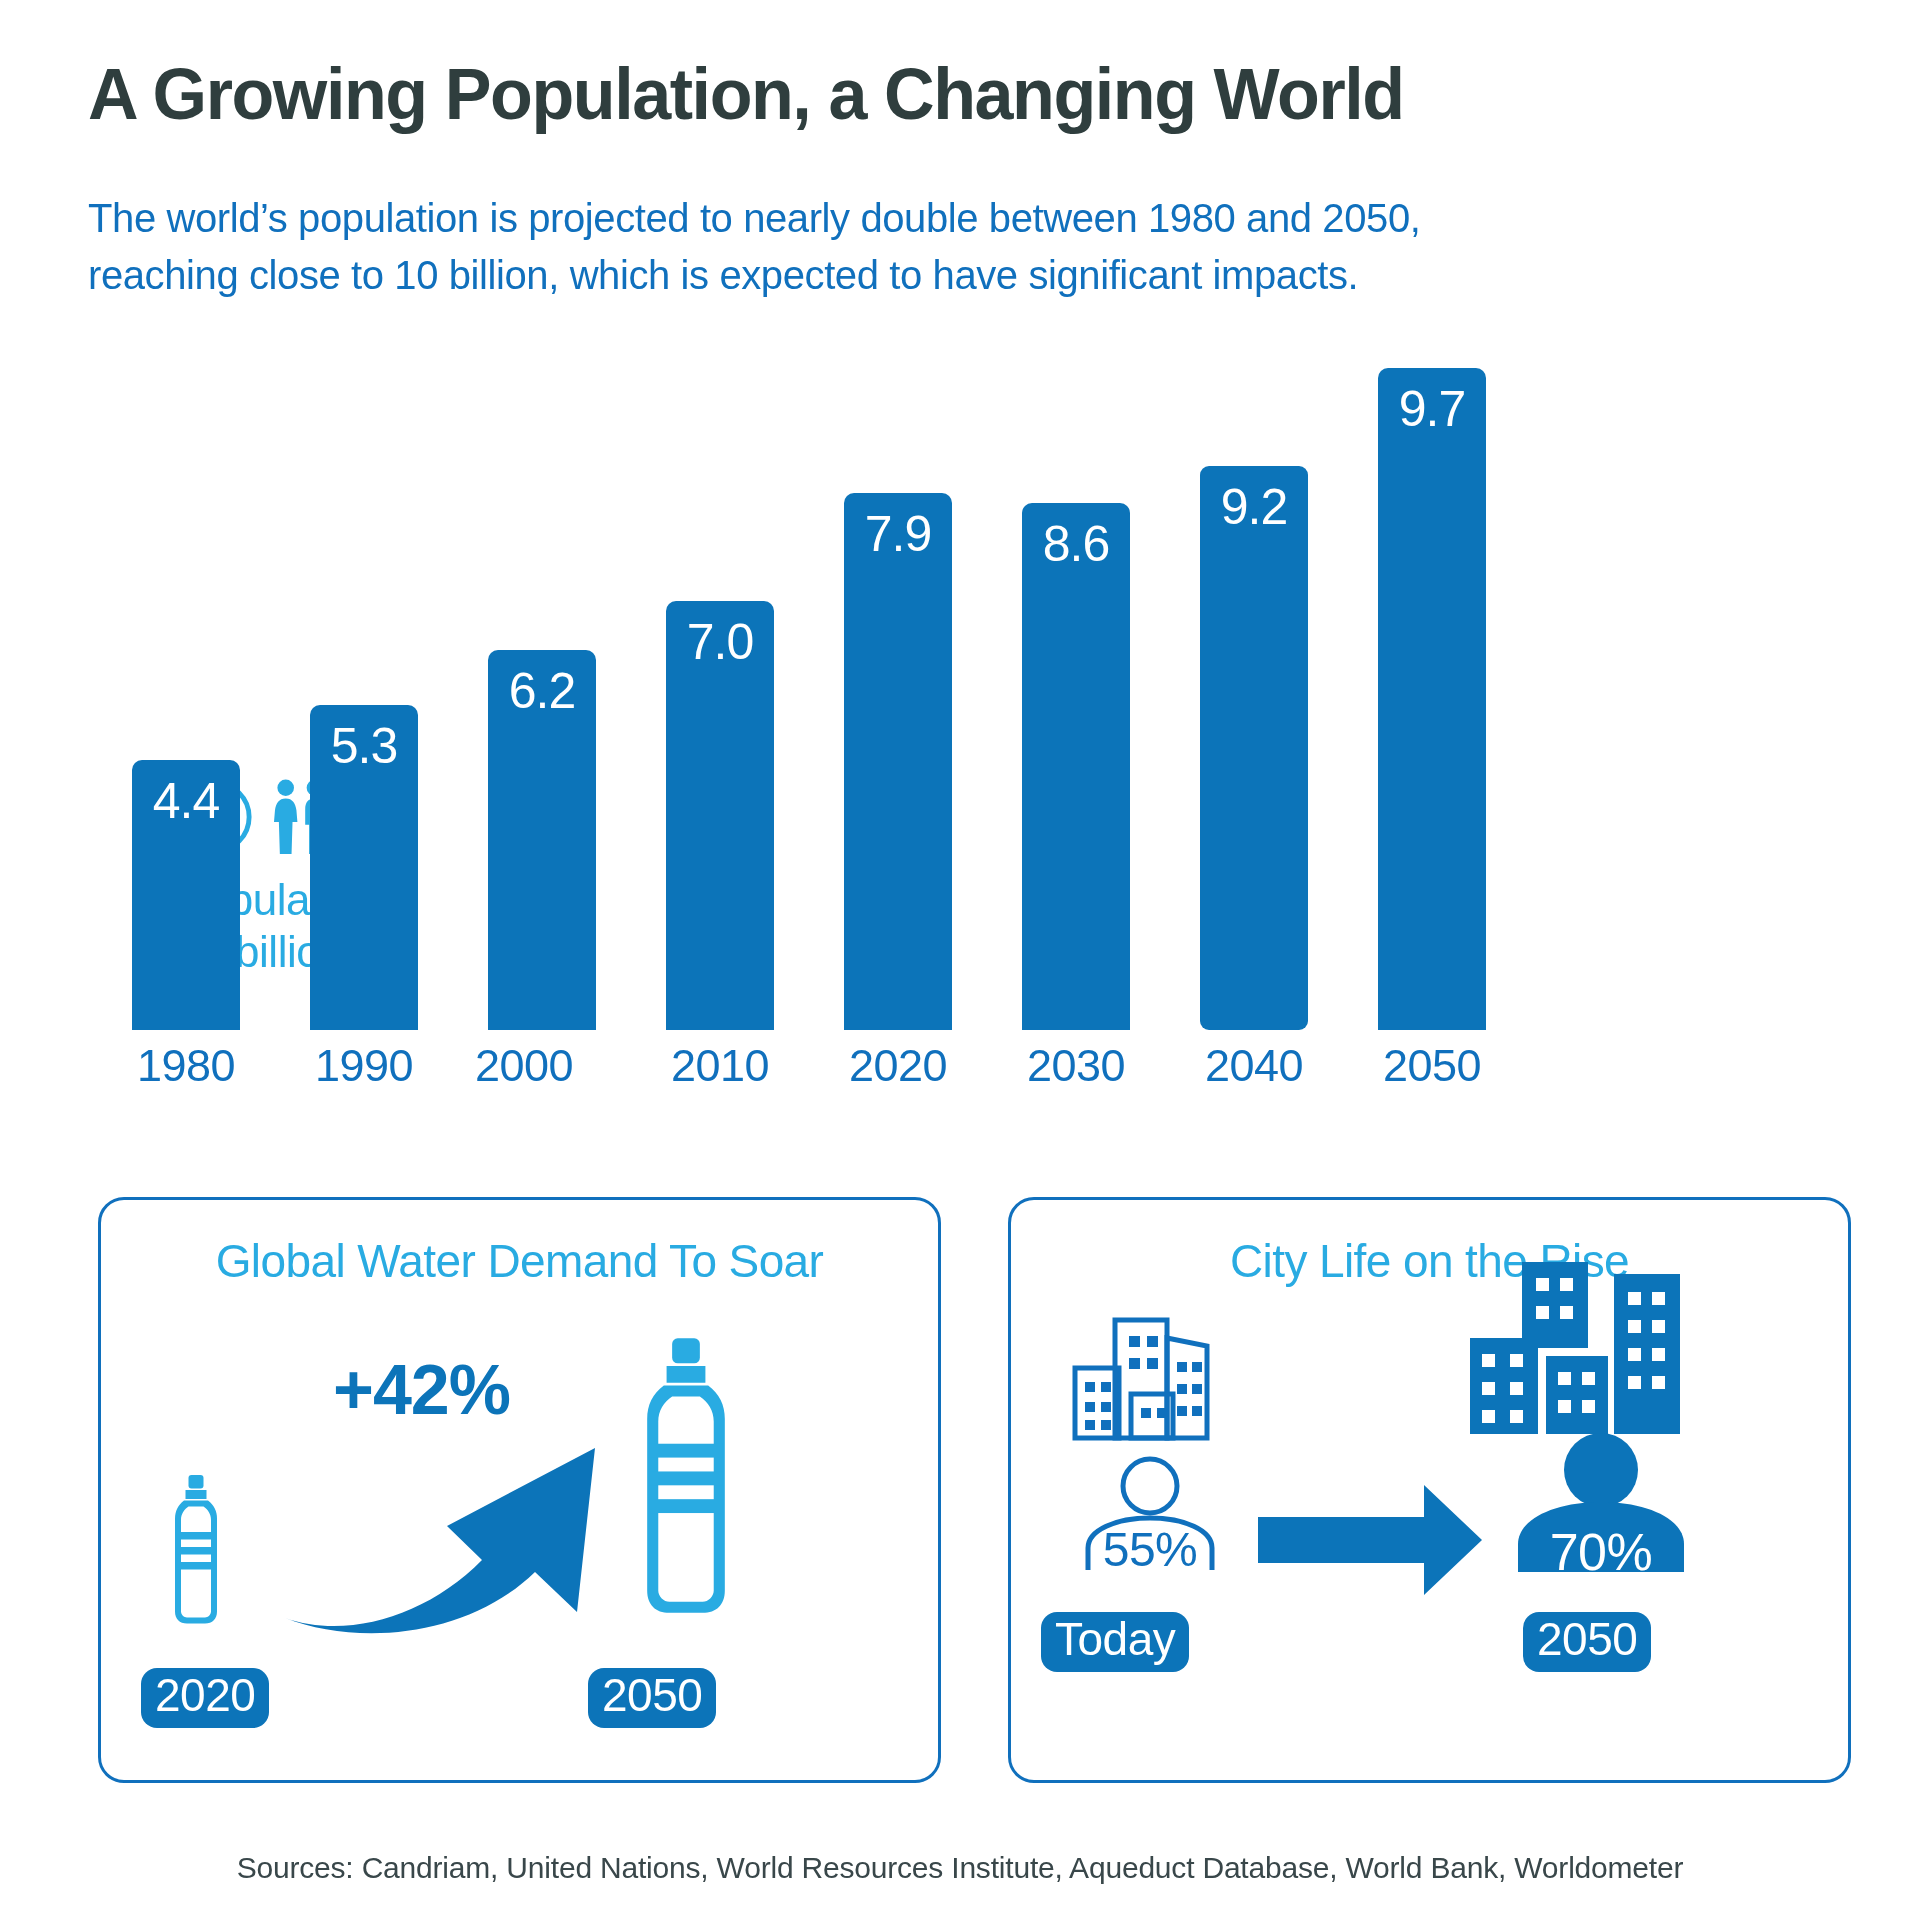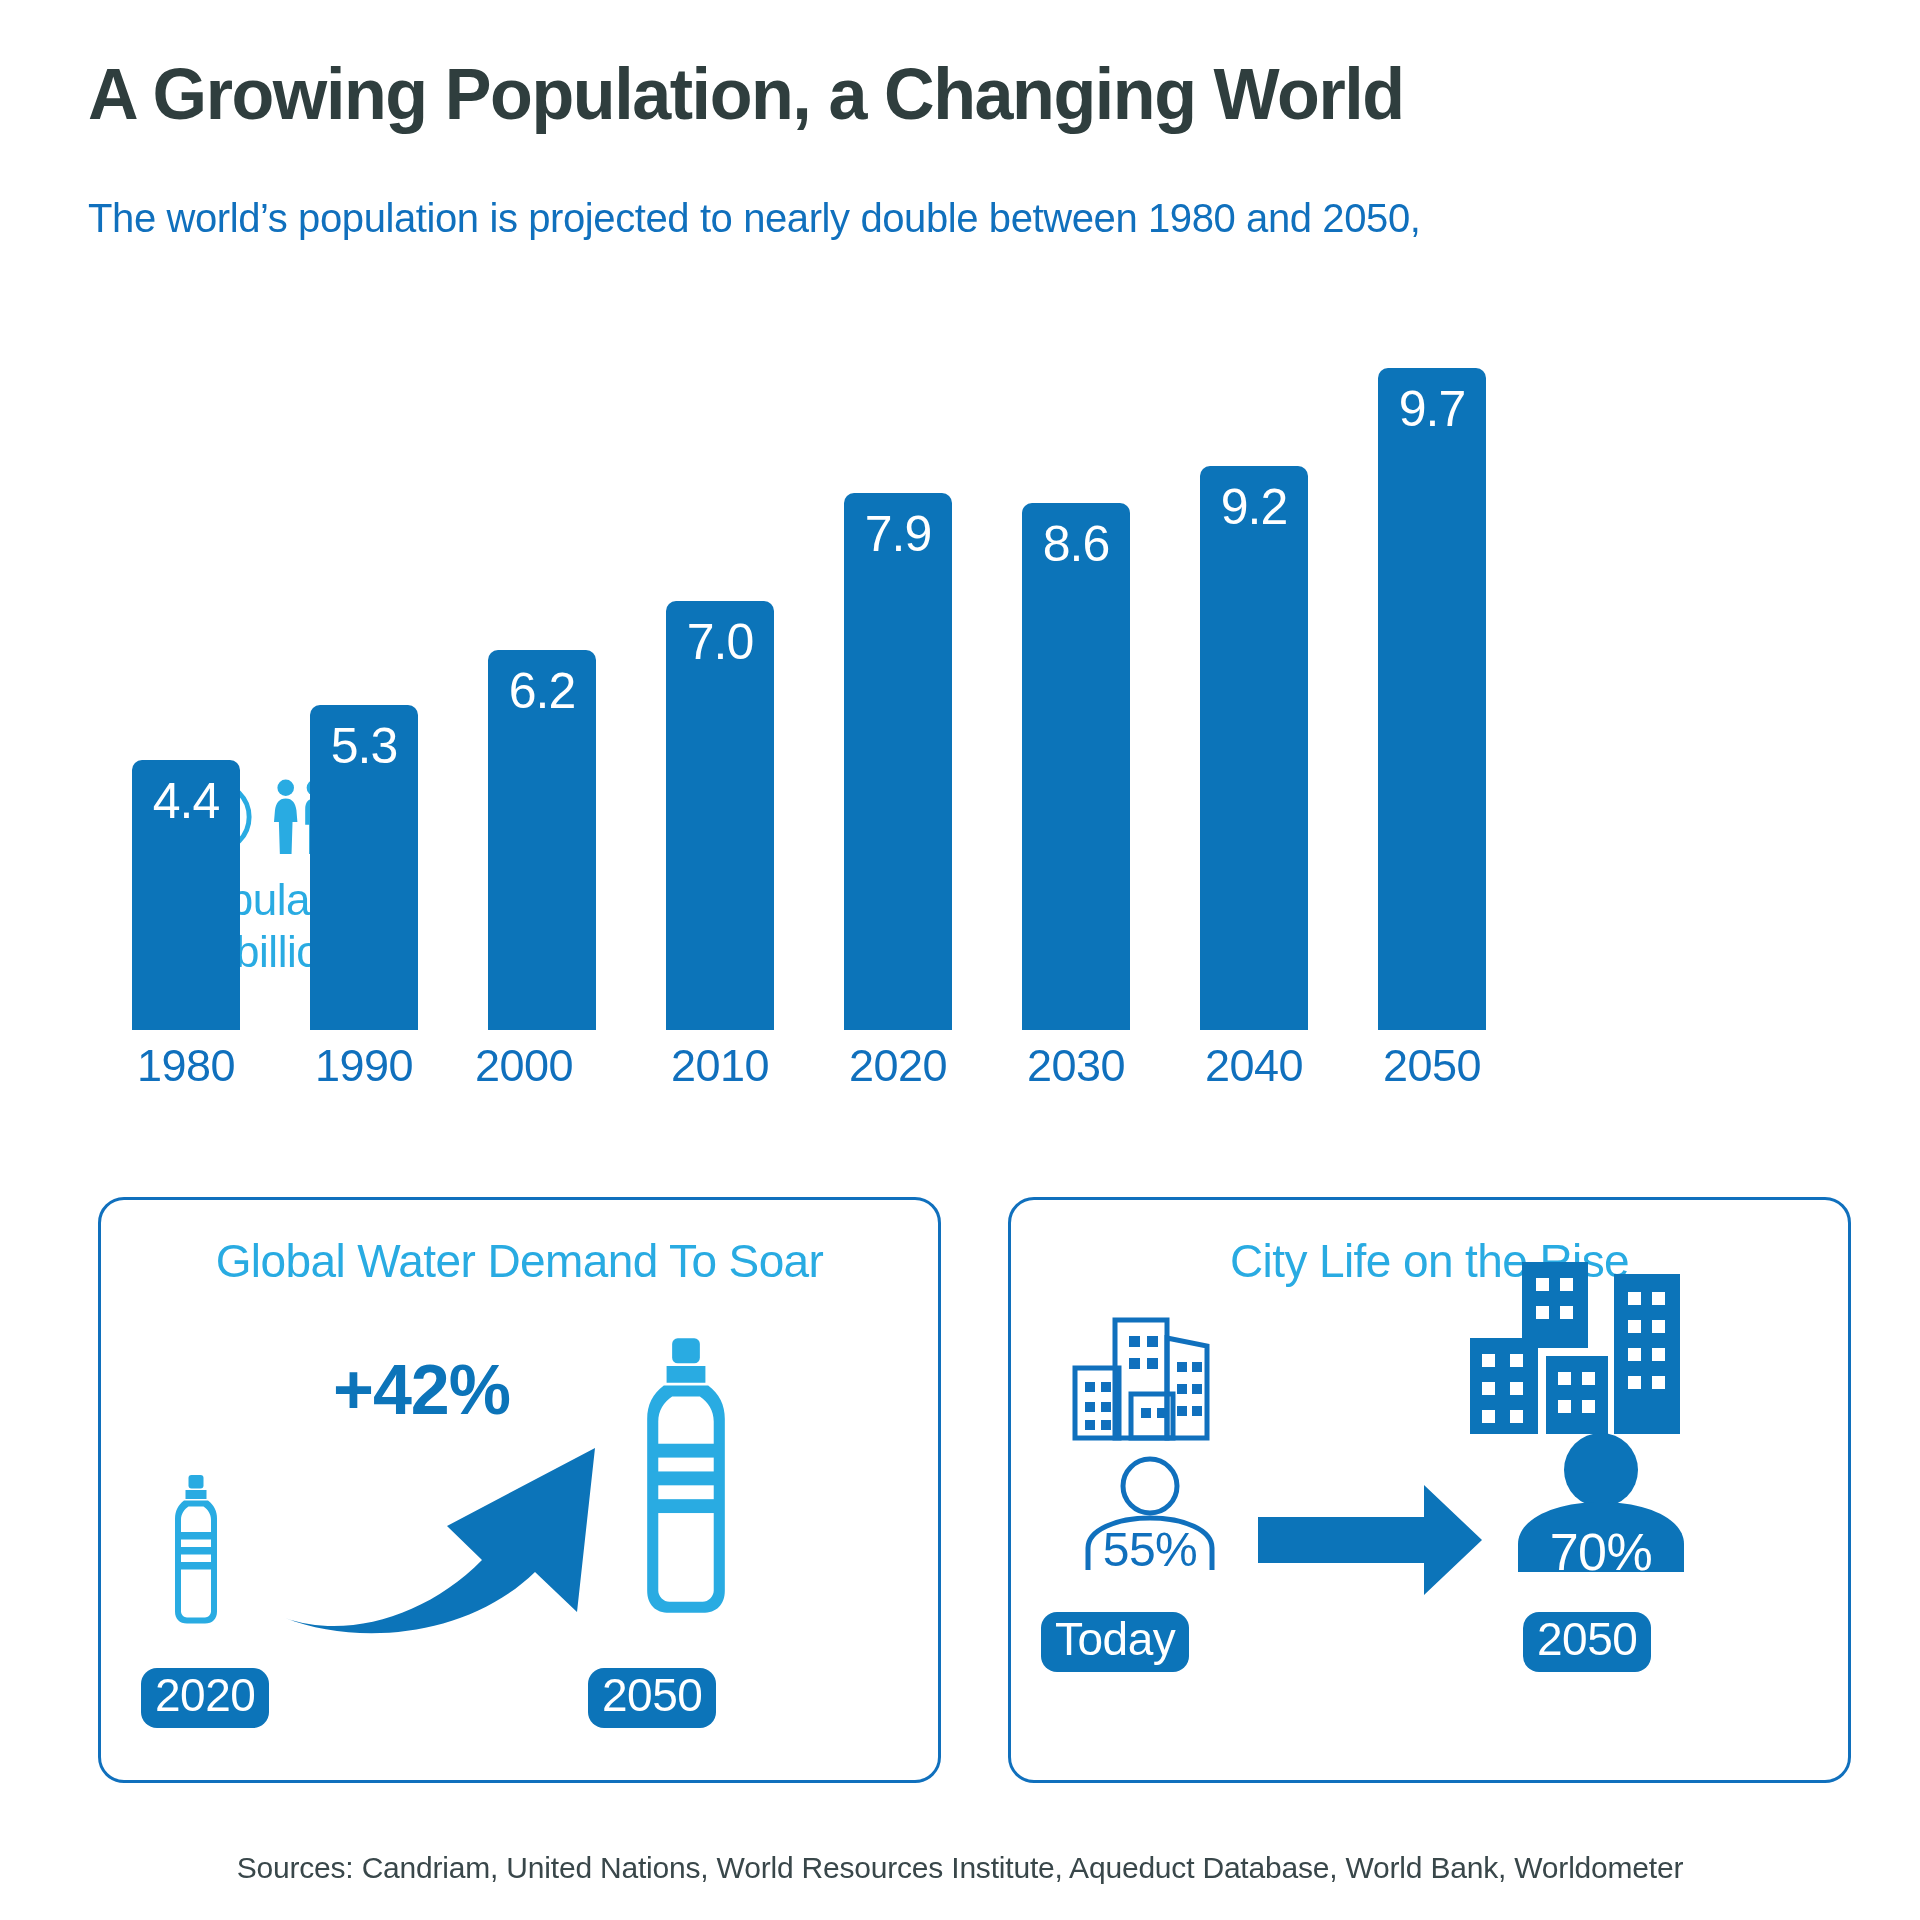--- a/index.html
+++ b/index.html
@@ -83,20 +83,21 @@
   }
 </style>
 </head>
 <body>
 
 <div class="page">
 
   <div class="title">A Growing Population, a Changing World</div>
   <div class="subtitle">
     <span>The world’s population is projected to nearly double between 1980 and 2050,</span>
+    <span>reaching close to 10 billion, which is expected to have significant impacts.</span>
   </div>
 
   <div class="chart">
 
     <div class="legend">
       <div class="legend-icons">
 
         <span>
           <svg width="78" height="78" viewBox="0 0 64 64">
             <circle cx="32" cy="32" r="28" fill="none" stroke="#29ABE2" stroke-width="4"></circle>
@@ -156,21 +157,21 @@
           <div class="bar" style="height: 537px; background: rgb(12, 116, 185);">
             <div class="bar-value" style="color: rgb(255, 255, 255);">7.9</div>
           </div>
         </div>
         <div class="bar-group" style="left: 1022px;">
           <div class="bar" style="height: 527px; background: rgb(12, 116, 185);">
             <div class="bar-value" style="color: rgb(255, 255, 255);">8.6</div>
           </div>
         </div>
         <div class="bar-group" style="left: 1200px;">
-          <div class="bar" style="height: 564px; background: rgb(12, 116, 185);">
+          <div class="bar" style="height: 564px; background: rgb(12, 116, 185); border-radius: 9px;">
             <div class="bar-value" style="color: rgb(255, 255, 255);">9.2</div>
           </div>
         </div>
         <div class="bar-group" style="left: 1378px;">
           <div class="bar" style="height: 662px; background: rgb(12, 116, 185);">
             <div class="bar-value" style="color: rgb(255, 255, 255);">9.7</div>
           </div>
         </div>
       </div>
     <div class="year-labels" id="years">

